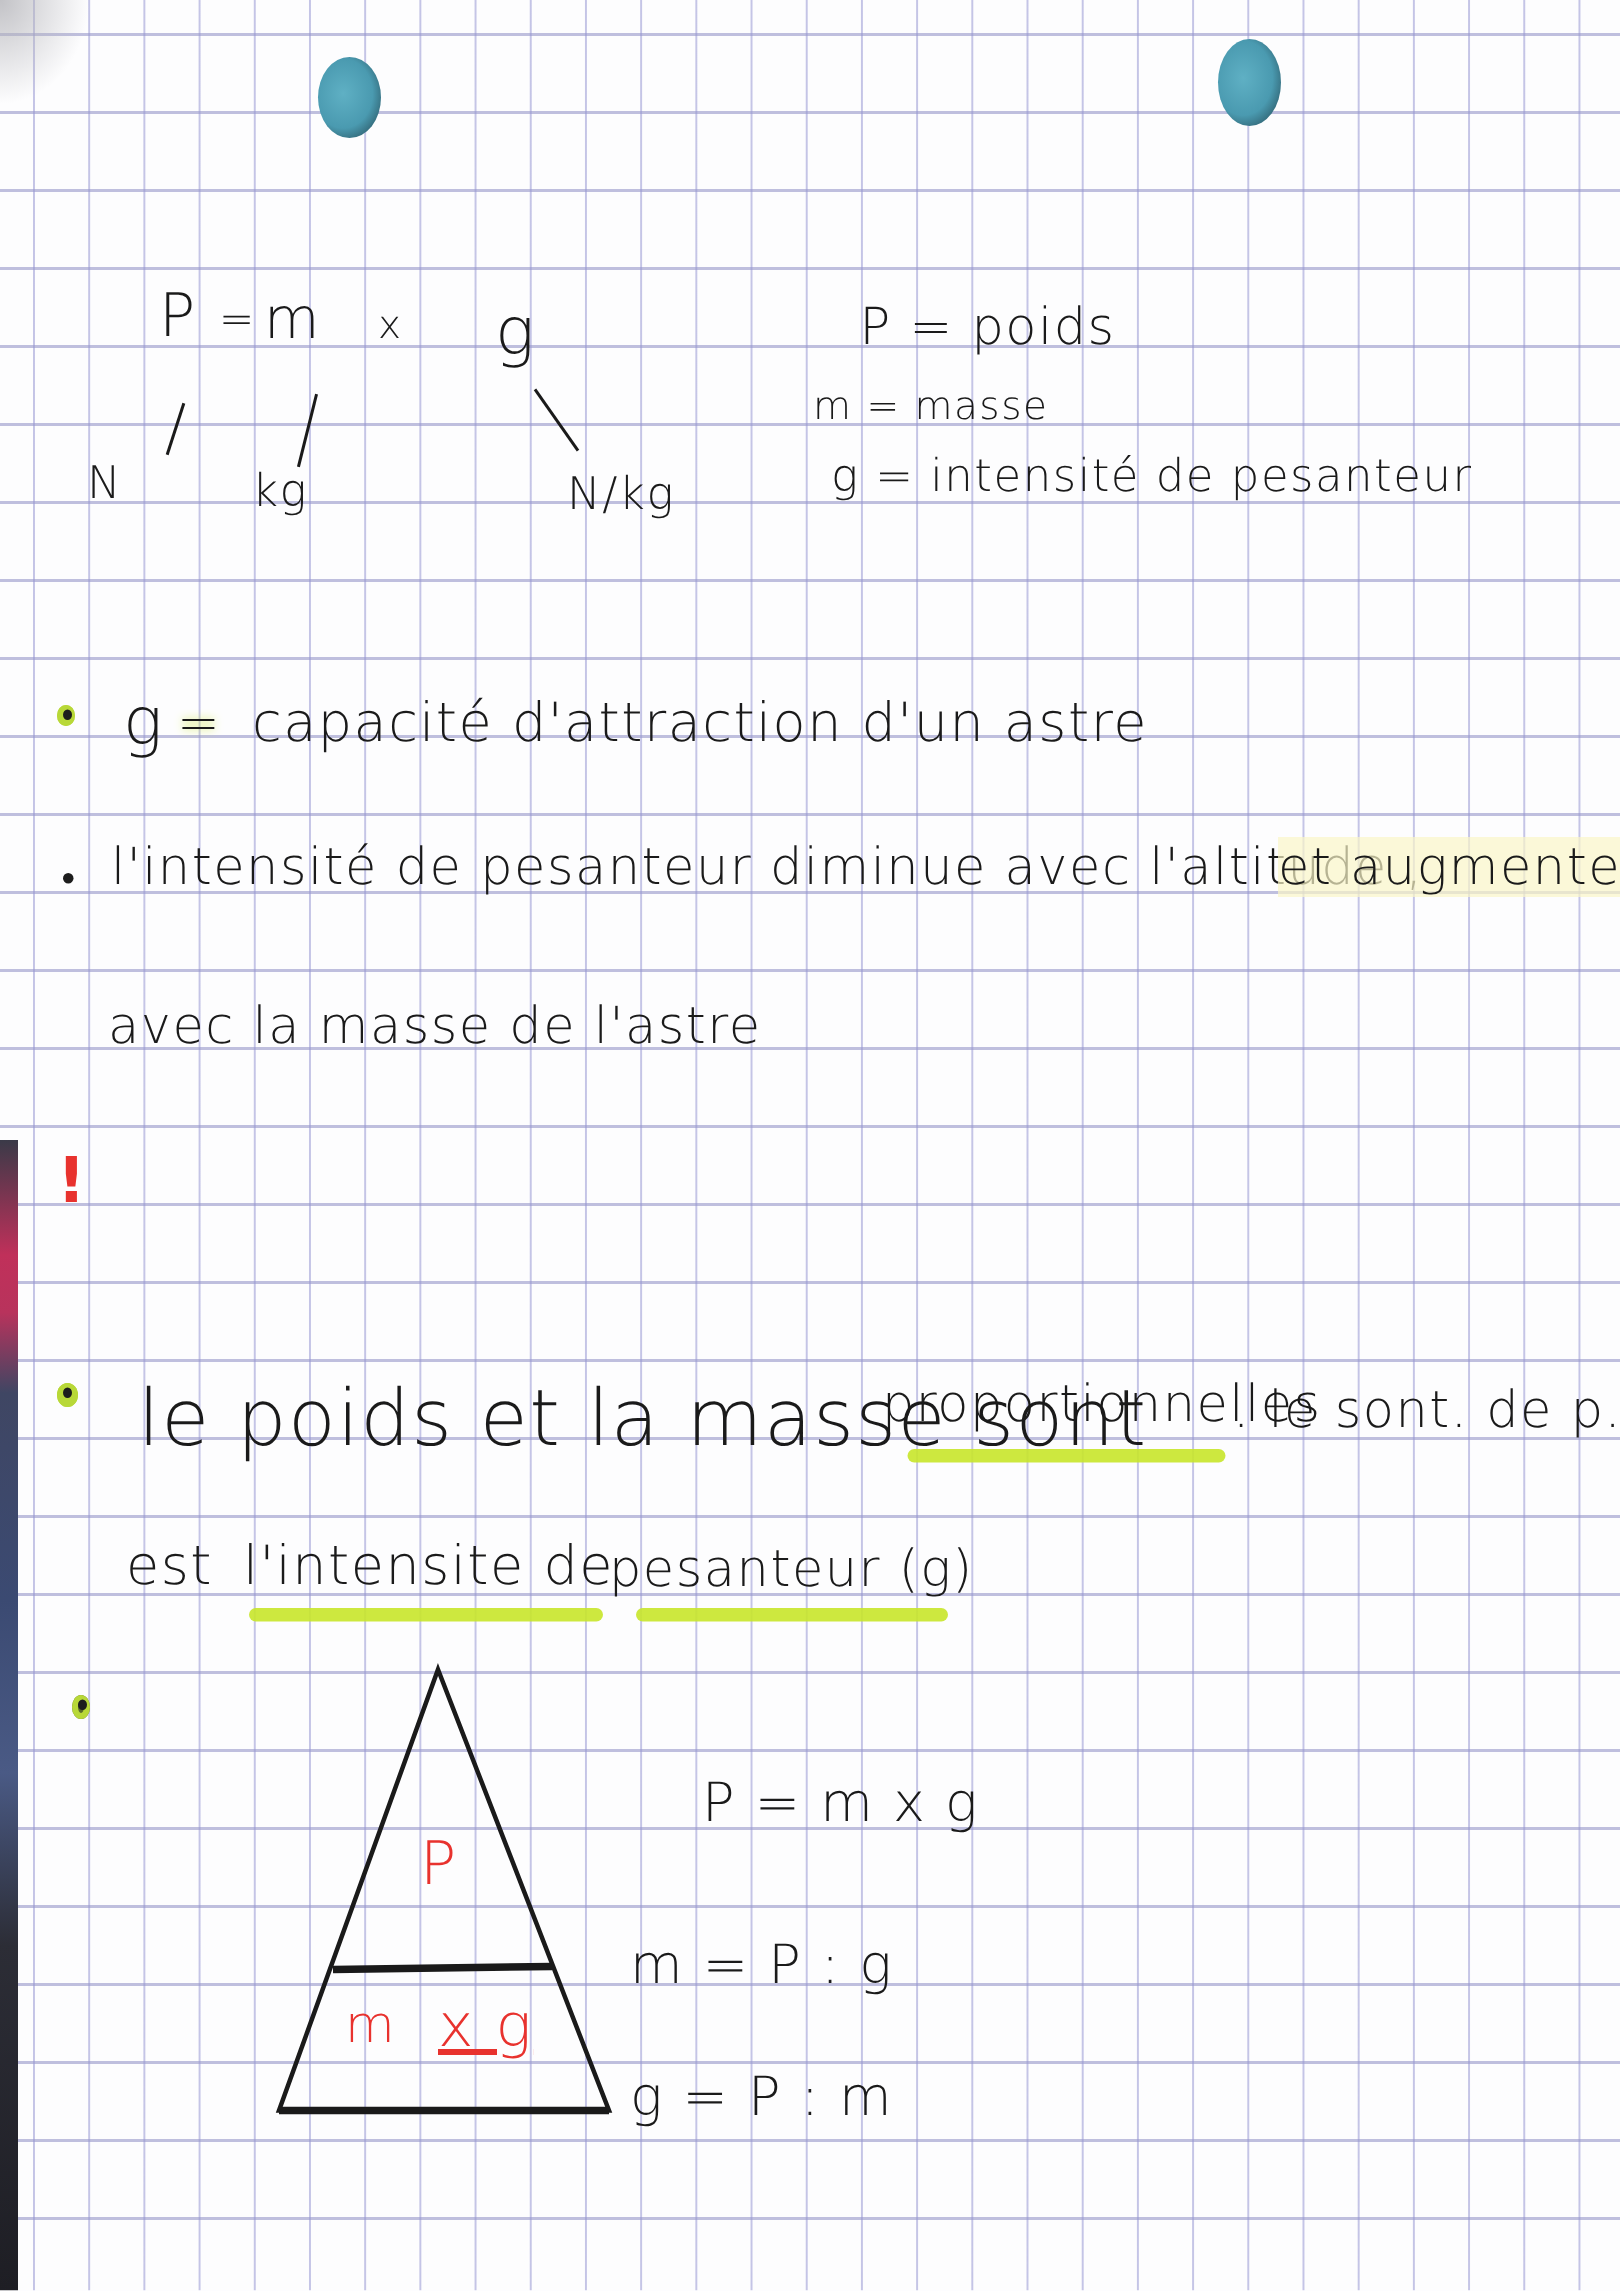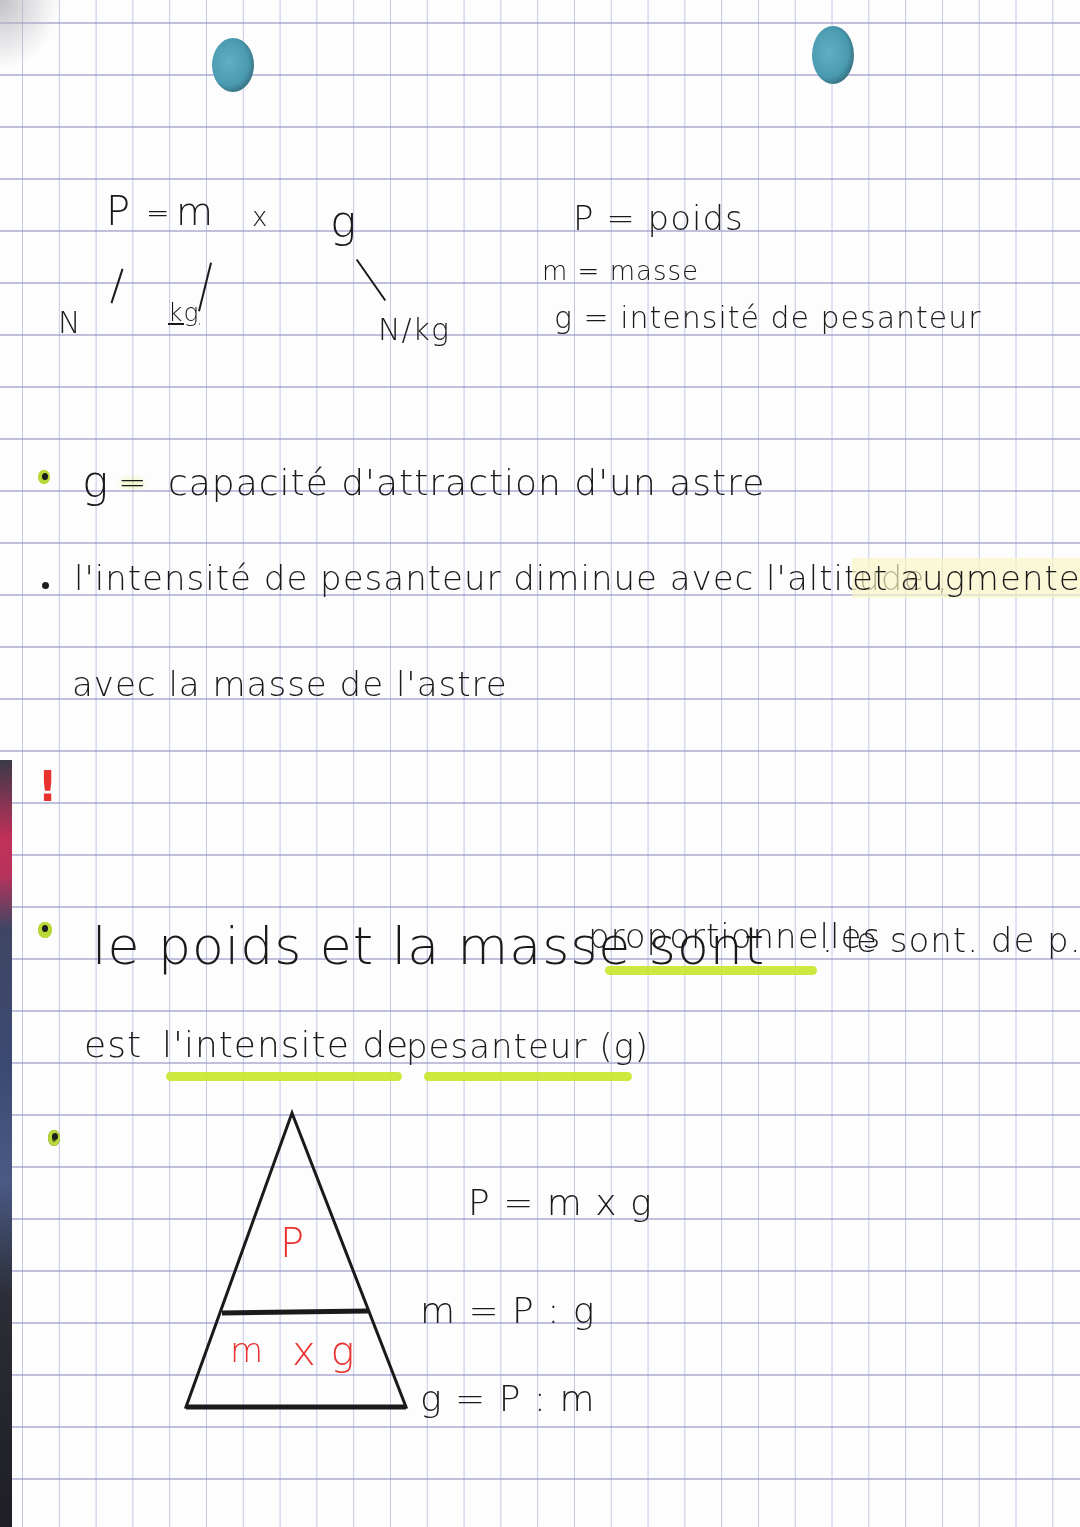--- a/index.html
+++ b/index.html
@@ -67,21 +67,21 @@
   <div>
     <span class="hw" style="left:106px; top:188px; font-size:40px;">P</span>
     <span class="hw" style="left:146px; top:196px; font-size:28px;">=</span>
     <span class="hw" style="left:176px; top:190px; font-size:38px; letter-spacing:-6px;">m</span>
     <span class="hw" style="left:252px; top:202px; font-size:26px;">x</span>
     <span class="hw" style="left:330px; top:196px; font-size:44px;">g</span>
     <div class="slash" style="left:116px; top:268px; height:36px; transform:rotate(18deg);"></div>
     <div class="slash" style="left:204px; top:262px; height:50px; transform:rotate(14deg);"></div>
     <div class="slash" style="left:370px; top:255px; height:50px; transform:rotate(-35deg);"></div>
     <span class="hw" style="left:58px; top:305px; font-size:30px;">N</span>
-    <span class="hw" style="left:168px; top:298px; font-size:25px;text-decoration:underline;">kg</span>
+    <span class="hw" style="left:168px; top:310px; font-size:30px;">kg</span>
     <span class="hw" style="left:378px; top:312px; font-size:30px;">N/kg</span>
   </div>
 
   <div>
     <span class="hw" style="left:552px; top:198px; font-size:34px;margin-left:21px;">P = poids</span>
     <span class="hw" style="left:542px; top:256px; font-size:26px;">m =  masse</span>
     <span class="hw" style="left:554px; top:300px; font-size:30px;">g = intensité de pesanteur</span>
   </div>
 
   <div class="bullet-green" style="left:38px; top:470px; width:12px; height:14px;"></div>
@@ -110,18 +110,18 @@
 
   <div class="bullet-green" style="left:48px; top:1130px; width:12px; height:16px; background:#5a6a2a;"></div>
 
   <svg class="tri" width="240" height="310" viewBox="0 0 240 310">
     <polygon points="112,8 226,302 6,302" fill="none" stroke="#1a1a1a" stroke-width="3"></polygon>
     <line x1="42" y1="208" x2="188" y2="206" stroke="#1a1a1a" stroke-width="5"></line>
     <line x1="6" y1="302" x2="226" y2="302" stroke="#1a1a1a" stroke-width="5"></line>
   </svg>
   <span class="hw red" style="left:280px; top:1220px; font-size:40px;">P</span>
   <span class="hw red" style="left:230px; top:1330px; font-size:34px; letter-spacing:-4px;">m</span>
-  <span class="hw red" style="left:292px; top:1328px; font-size:40px;">x g</span>
+  <span class="hw red" style="left:292px; top:1328px; font-size:40px;text-decoration:underline;">x g</span>
 
   <span class="hw" style="left:420px; top:1182px; font-size:36px;margin-left:48px;">P = m x g</span>
   <span class="hw" style="left:420px; top:1290px; font-size:36px;">m = P : g</span>
   <span class="hw" style="left:420px; top:1378px; font-size:36px;">g = P : m</span>
 </div>
 
 </body></html>

